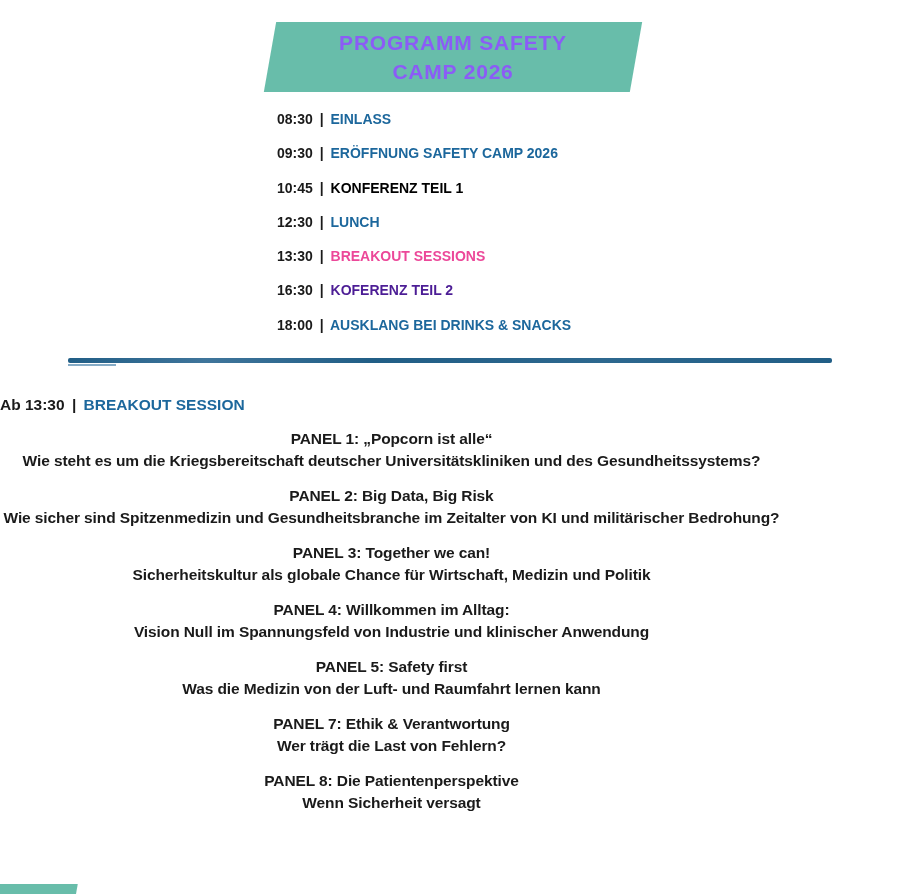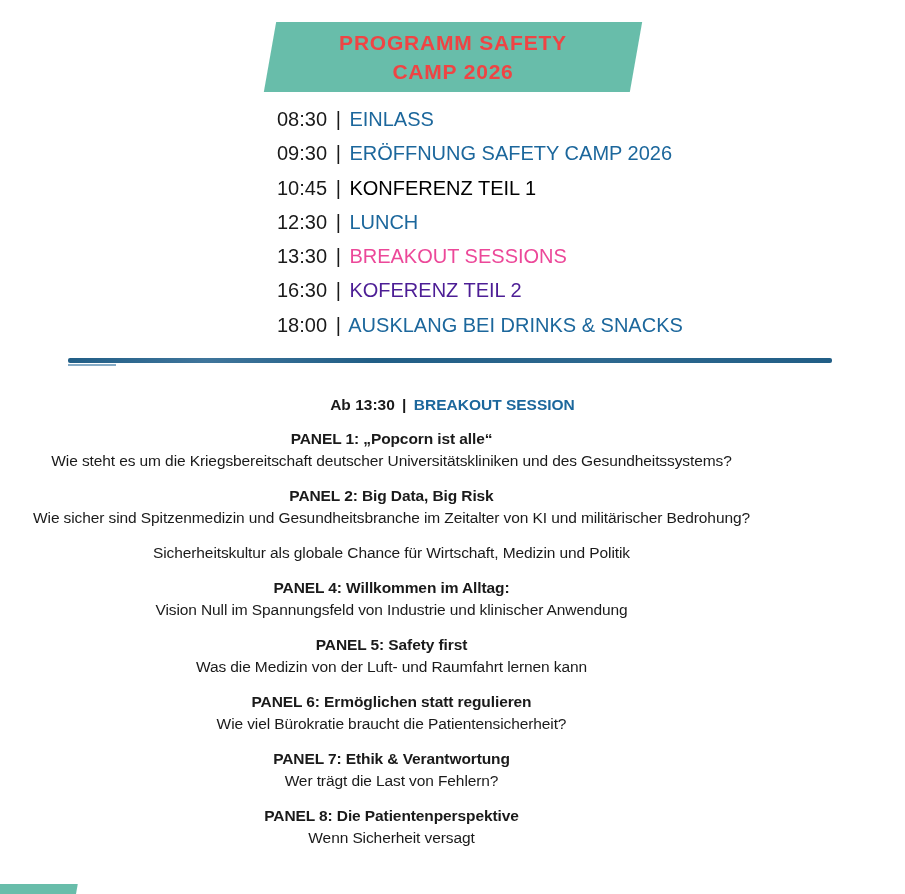--- a/index.html
+++ b/index.html
@@ -15,55 +15,55 @@
   
   .banner { position: absolute; left: 270px; top: 22px; width: 366px; height: 70px; }
   .banner-bg {
     position: absolute; inset: 0;
     transform: skewX(-10deg);
   }
   .banner-text {
     position: absolute; inset: 0;
     display: flex; flex-direction: column; justify-content: center; align-items: center;
     font-size: 21px; font-weight: 800; letter-spacing: 0.8px;
-    color: #ef4444; line-height: 29px; text-align: center;
+    color: #8b5cf6; line-height: 29px; text-align: center;
   }
 
   
   .schedule { position: absolute; left: 277px; top: 110px; }
   .sched-item {
-    font-size: 20px; font-weight: 400;
+    font-size: 14px; font-weight: 700;
     height: 18px; line-height: 18px;
     margin-bottom: 16.3px;
     white-space: nowrap;
   }
   .sched-time { color: #1a1a1a; }
   .sched-sep  { color: #1a1a1a; padding: 0 3px; }
 
   
   .divider {
     position: absolute; left: 68px; top: 358px; width: 764px; height: 4.5px;
     border-radius: 2px;
   }
   .divider-tail {
     position: absolute; left: 68px; top: 363.5px; width: 48px; height: 2.5px;
   }
 
   
   .breakout-heading {
     position: absolute; left: 0; top: 396px; width: 905px;
-    text-align: center; font-size: 15.5px; font-weight: 700;
+    font-size: 15.5px; font-weight: 700;
   }
   .panels {
     position: absolute; left: 0; top: 428px; width: 783px;
     text-align: center;
   }
   .panel { margin-bottom: 13px; }
   .panel-title    { font-size: 15.5px; font-weight: 700; line-height: 22px; letter-spacing: -0.1px; }
-  .panel-subtitle { font-size: 15.5px; font-weight: 400; line-height: 22px; letter-spacing: -0.1px; }
+  .panel-subtitle { font-size: 15.5px; font-weight: 700; line-height: 22px; letter-spacing: -0.1px; }
 
   
   .bottom-fragment {
     position: absolute; left: -14px; top: 884px; width: 90px; height: 20px;
     transform: skewX(-10deg);
   }
 </style>
 </head>
 <body>
 
@@ -136,37 +136,34 @@
       <div class="panel-title">PANEL 1: „Popcorn ist alle“</div>
       <div class="panel-subtitle">Wie steht es um die Kriegsbereitschaft deutscher Universitätskliniken und des Gesundheitssystems?</div>
     </div>
 
     <div class="panel">
       <div class="panel-title">PANEL 2: Big Data, Big Risk</div>
       <div class="panel-subtitle">Wie sicher sind Spitzenmedizin und Gesundheitsbranche im Zeitalter von KI und militärischer Bedrohung?</div>
     </div>
 
     <div class="panel">
+      <div class="panel-title">PANEL 3: Together we can!</div>
       <div class="panel-subtitle">Sicherheitskultur als globale Chance für Wirtschaft, Medizin und Politik</div>
     </div>
 
     <div class="panel">
       <div class="panel-title">PANEL 4: Willkommen im Alltag:</div>
       <div class="panel-subtitle">Vision Null im Spannungsfeld von Industrie und klinischer Anwendung</div>
     </div>
 
     <div class="panel">
       <div class="panel-title">PANEL 5: Safety first</div>
       <div class="panel-subtitle">Was die Medizin von der Luft- und Raumfahrt lernen kann</div>
     </div>
 
-    <div class="panel">
-      <div class="panel-title">PANEL 6: Ermöglichen statt regulieren</div>
-      <div class="panel-subtitle">Wie viel Bürokratie braucht die Patientensicherheit?</div>
-    </div>
 
     <div class="panel">
       <div class="panel-title">PANEL 7: Ethik &amp; Verantwortung</div>
       <div class="panel-subtitle">Wer trägt die Last von Fehlern?</div>
     </div>
 
     <div class="panel">
       <div class="panel-title">PANEL 8: Die Patientenperspektive</div>
       <div class="panel-subtitle">Wenn Sicherheit versagt</div>
     </div>

